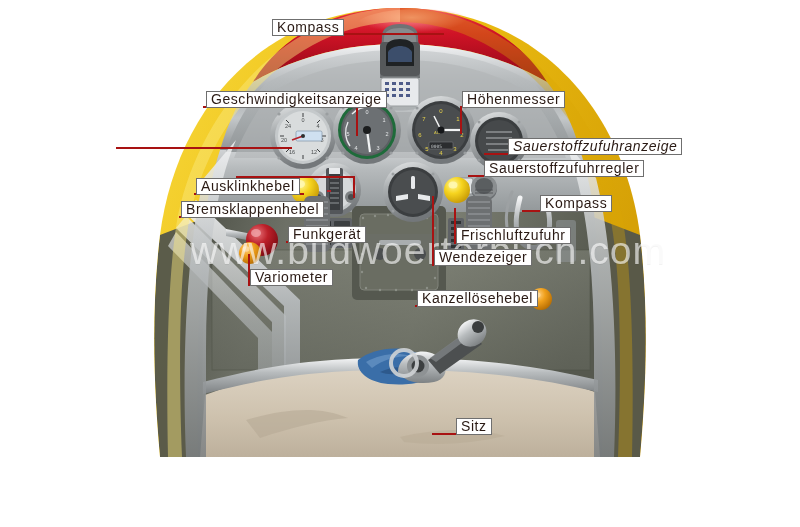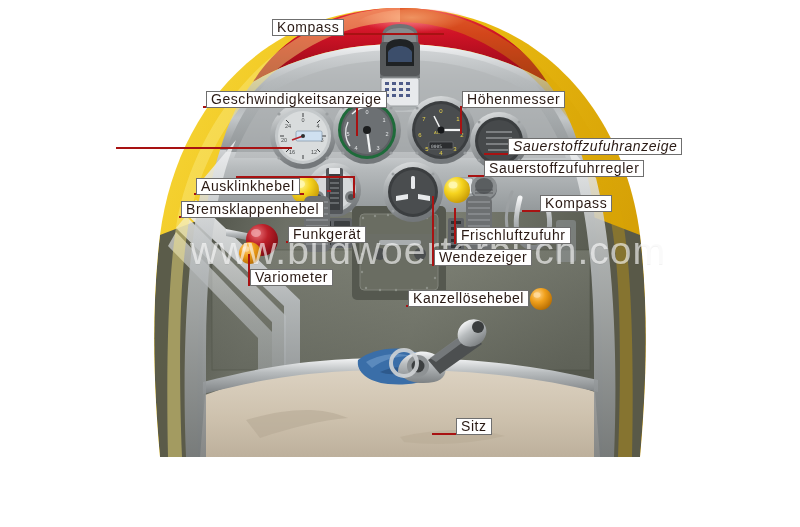--- a/index.html
+++ b/index.html
@@ -560,21 +560,21 @@
     <span class="lead v" style="left:-2px;top:-52px;height:68px;width:1.6px;"></span>
     <span class="lead" style="left:-2px;top:16px;width:82px;"></span>
   </div>
 
   <div class="callout" style="left:250px;top:268px;">
     <span class="box">Variometer</span>
     <span class="lead v" style="left:-2px;top:-14px;height:30px;width:1.6px;"></span>
     <span class="lead" style="left:-2px;top:16px;width:76px;"></span>
   </div>
 
-  <div class="callout" style="left:408px;top:289px;">
+  <div class="callout" style="left:417px;top:289px;">
     <span class="box">Kanzellösehebel</span>
     <span class="lead" style="left:-2px;top:16px;width:110px;"></span>
   </div>
 
 
   <div class="callout" style="left:456px;top:417px;">
     <span class="box">Sitz</span>
     <span class="lead" style="left:-24px;top:16px;width:58px;"></span>
   </div>
 

